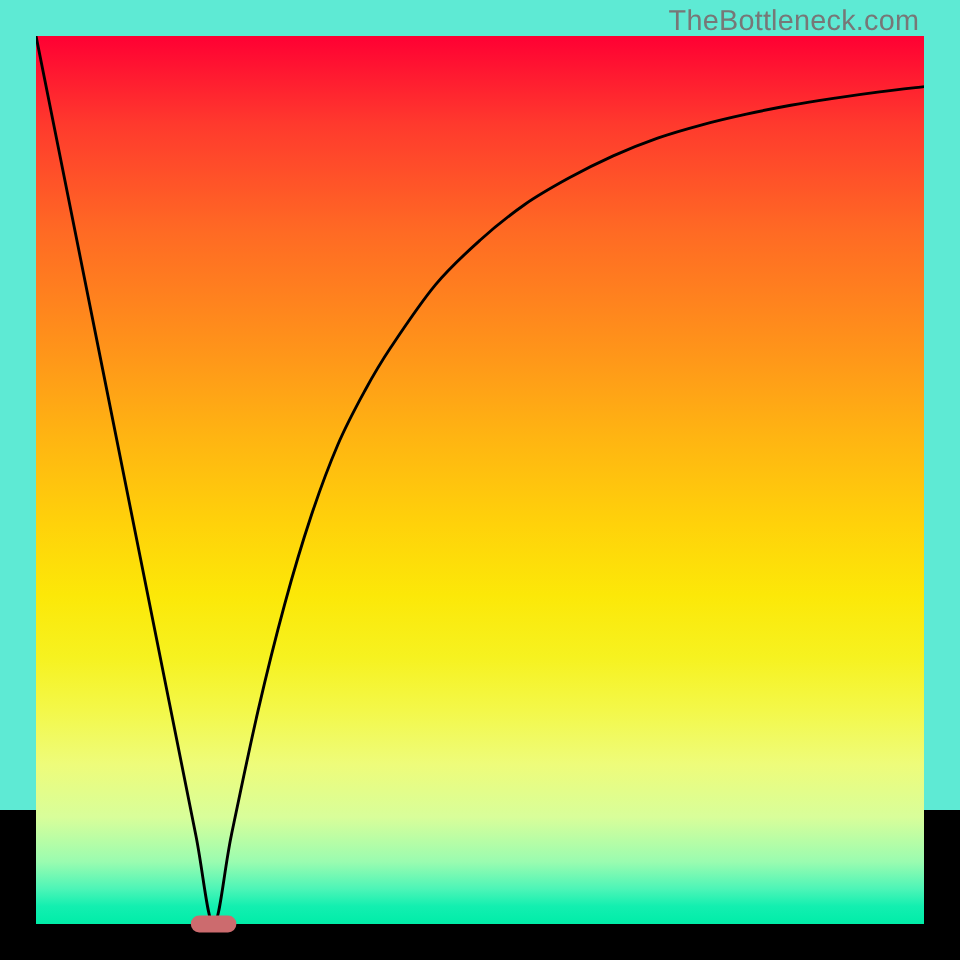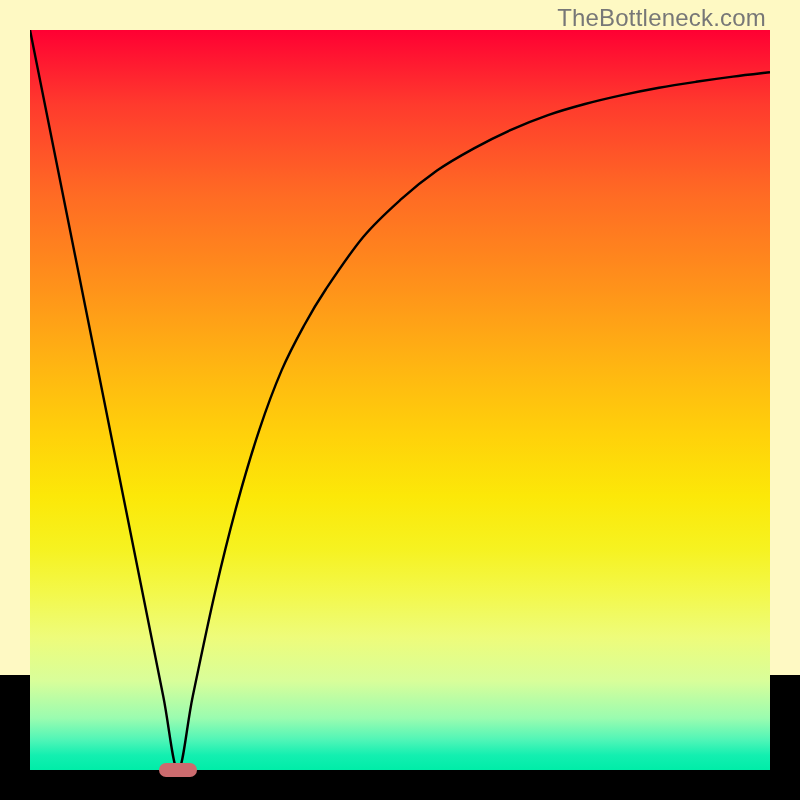--- a/index.html
+++ b/index.html
@@ -8,21 +8,21 @@
     width: 800px;
     height: 800px;
     overflow: hidden;
     font-family: Arial, Helvetica, sans-serif;
     background: #000;
   }
   .frame {
     position: relative;
     width: 800px;
     height: 675px;
-    background: #fef9c3;
+    background: #5eead4;
   }
   .plot-area {
     position: absolute;
     left: 30px;
     top: 30px;
     width: 740px;
     height: 740px;
     background: linear-gradient(to bottom,
       #ff0033 0%,
       #ff3a2d 10%,

